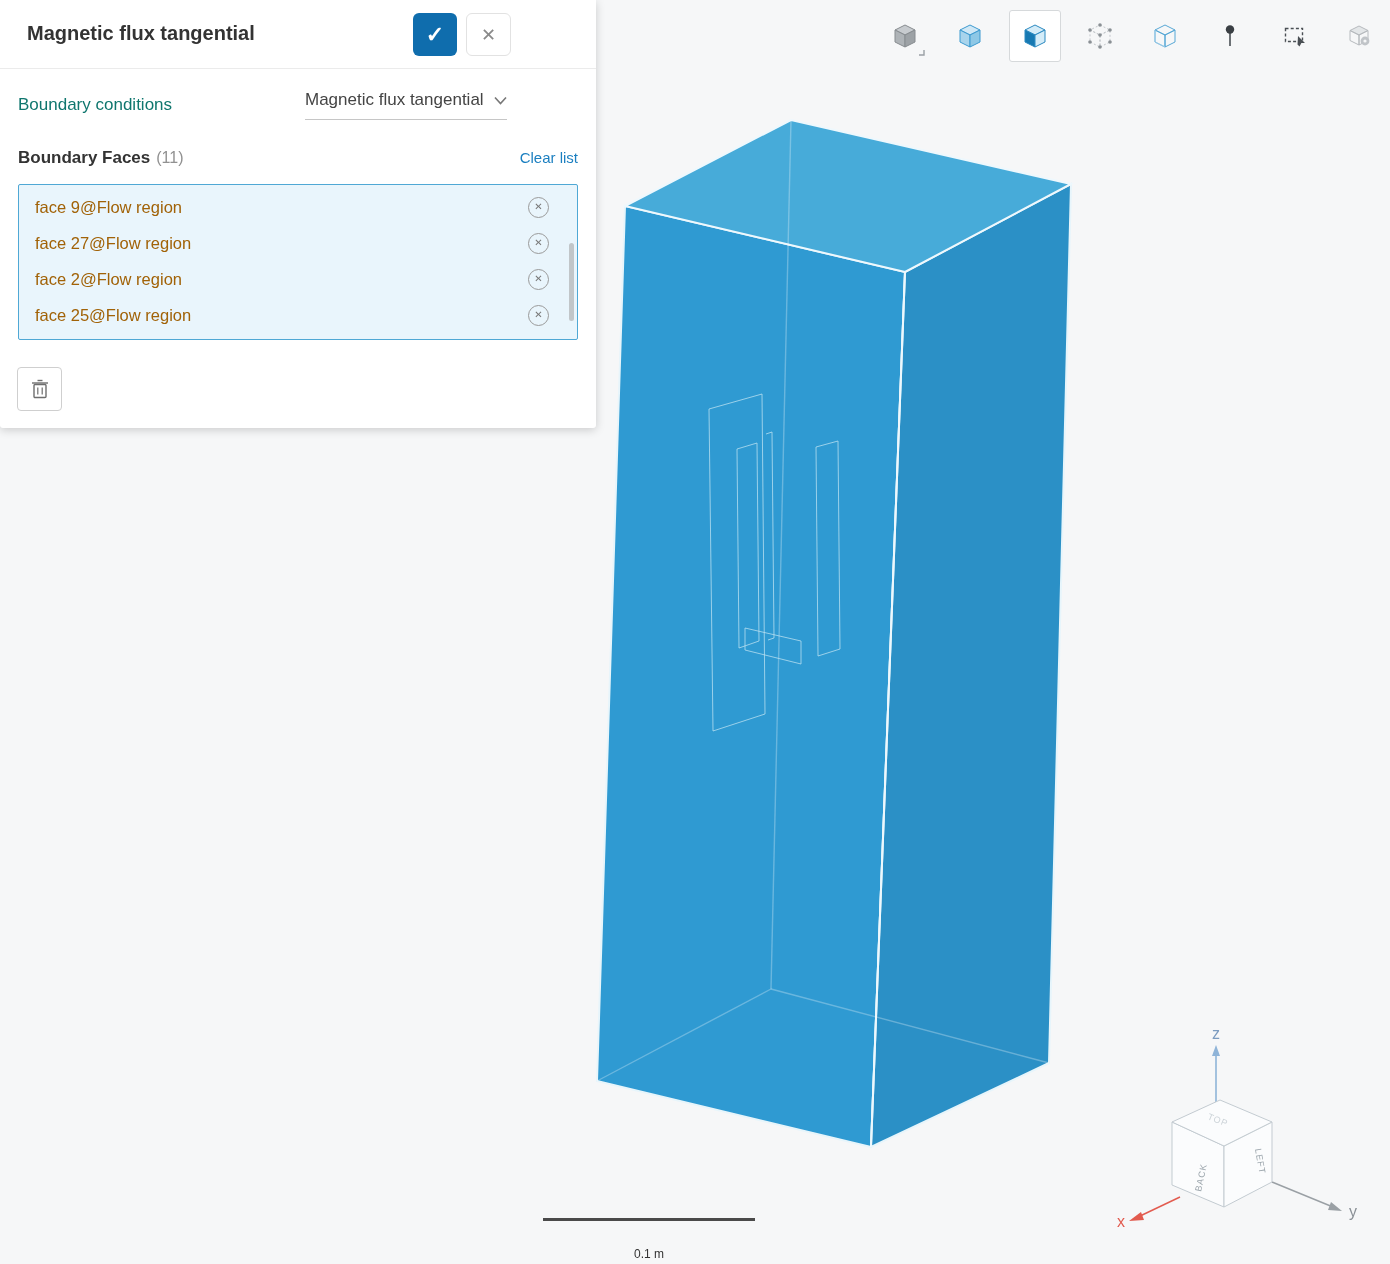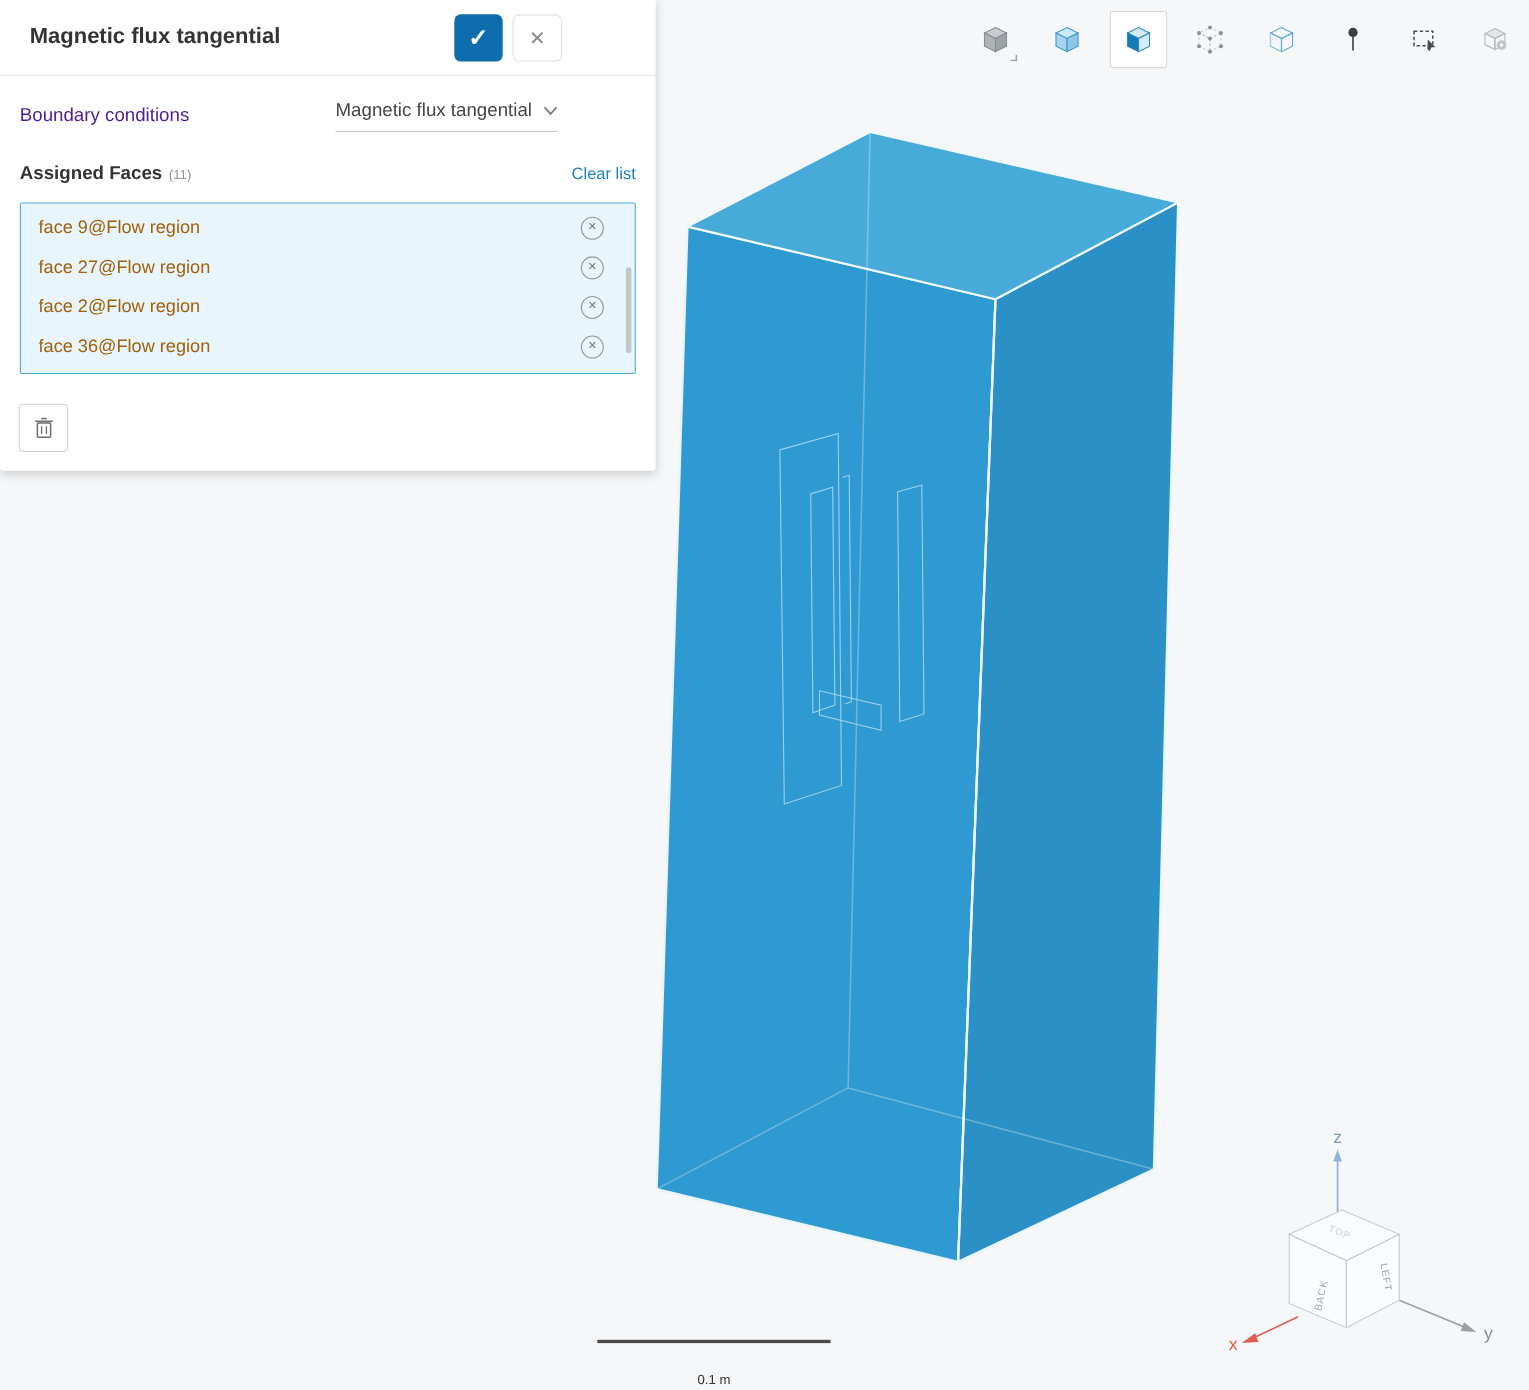--- a/index.html
+++ b/index.html
@@ -63,33 +63,33 @@
     display: flex; align-items: center; justify-content: center;
   }
   .btn-close {
     position: absolute; left: 466px; top: 13px; width: 45px; height: 43px;
     background: #fff; border: 1px solid #e2e2e2; border-radius: 6px;
     color: #8a8a8a; font-size: 18px; cursor: pointer;
     display: flex; align-items: center; justify-content: center;
   }
   .panel-divider { position: absolute; left: 0; right: 0; top: 68px; height: 1px; background: #ebebeb; }
 
-  .bc-label { position: absolute; left: 18px; top: 95px; font-size: 17px; color: #4c1d95; }
+  .bc-label { position: absolute; left: 18px; top: 95px; font-size: 17px; color: #0f766e; }
   .bc-dropdown {
     position: absolute; left: 305px; top: 90px; width: 202px;
     border-bottom: 1px solid #c6c6c6; padding-bottom: 9px;
     display: flex; align-items: center; justify-content: space-between; cursor: pointer;
   }
   .bc-dropdown .value {
     font-size: 17px; color: #444; white-space: nowrap; overflow: hidden; max-width: 182px;
   }
 
   .af-row { position: absolute; left: 18px; right: 18px; top: 148px; display: flex; align-items: baseline; }
   .af-label { font-size: 17px; font-weight: 700; color: #333; }
-  .af-count { font-size: 12px; color: #919191; margin-left: 6px; }
+  .af-count { font-size: 16px; color: #919191; margin-left: 6px; }
   .clear-list { margin-left: auto; font-size: 15px; color: var(--link, #1b7fc0); cursor: pointer; }
 
   .face-list {
     position: absolute; left: 18px; right: 18px; top: 184px; height: 156px;
     background: var(--list-bg, #e9f5fc); border: 1px solid var(--list-border, #4fa8d5);
     border-radius: 2px; padding-top: 4px; overflow: hidden;
   }
   .face-row {
     height: 36px; display: flex; align-items: center; padding: 0 28px 0 16px;
   }
@@ -255,21 +255,21 @@
 
     <div class="bc-label">Boundary conditions</div>
     <div class="bc-dropdown">
       <span class="value">Magnetic flux tangential</span>
       <svg width="13" height="9" viewBox="0 0 13 9">
         <polyline points="1,1.5 6.5,7.5 12,1.5" fill="none" stroke="#777" stroke-width="1.6"></polyline>
       </svg>
     </div>
 
     <div class="af-row">
-      <span class="af-label">Assigned Faces</span>
+      <span class="af-label">Boundary Faces</span>
       <span class="af-count">(11)</span>
       <span class="clear-list">Clear list</span>
     </div>
 
     <div class="face-list">
       <div class="face-row">
         <span class="name">face 9@Flow region</span>
         <button class="remove-btn">
             <span>✕</span>
           </button>
@@ -280,21 +280,21 @@
             <span>✕</span>
           </button>
       </div>
       <div class="face-row">
         <span class="name">face 2@Flow region</span>
         <button class="remove-btn">
             <span>✕</span>
           </button>
       </div>
       <div class="face-row">
-        <span class="name">face 36@Flow region</span>
+        <span class="name">face 25@Flow region</span>
         <button class="remove-btn">
             <span>✕</span>
           </button>
       </div>
       <div class="list-scroll-thumb"></div>
     </div>
 
     <button class="btn-trash">
       <svg width="18" height="20" viewBox="0 0 18 20">
         <rect x="3" y="5.5" width="12" height="13" rx="1" fill="none" stroke="#6e6e6e" stroke-width="1.4"></rect>

